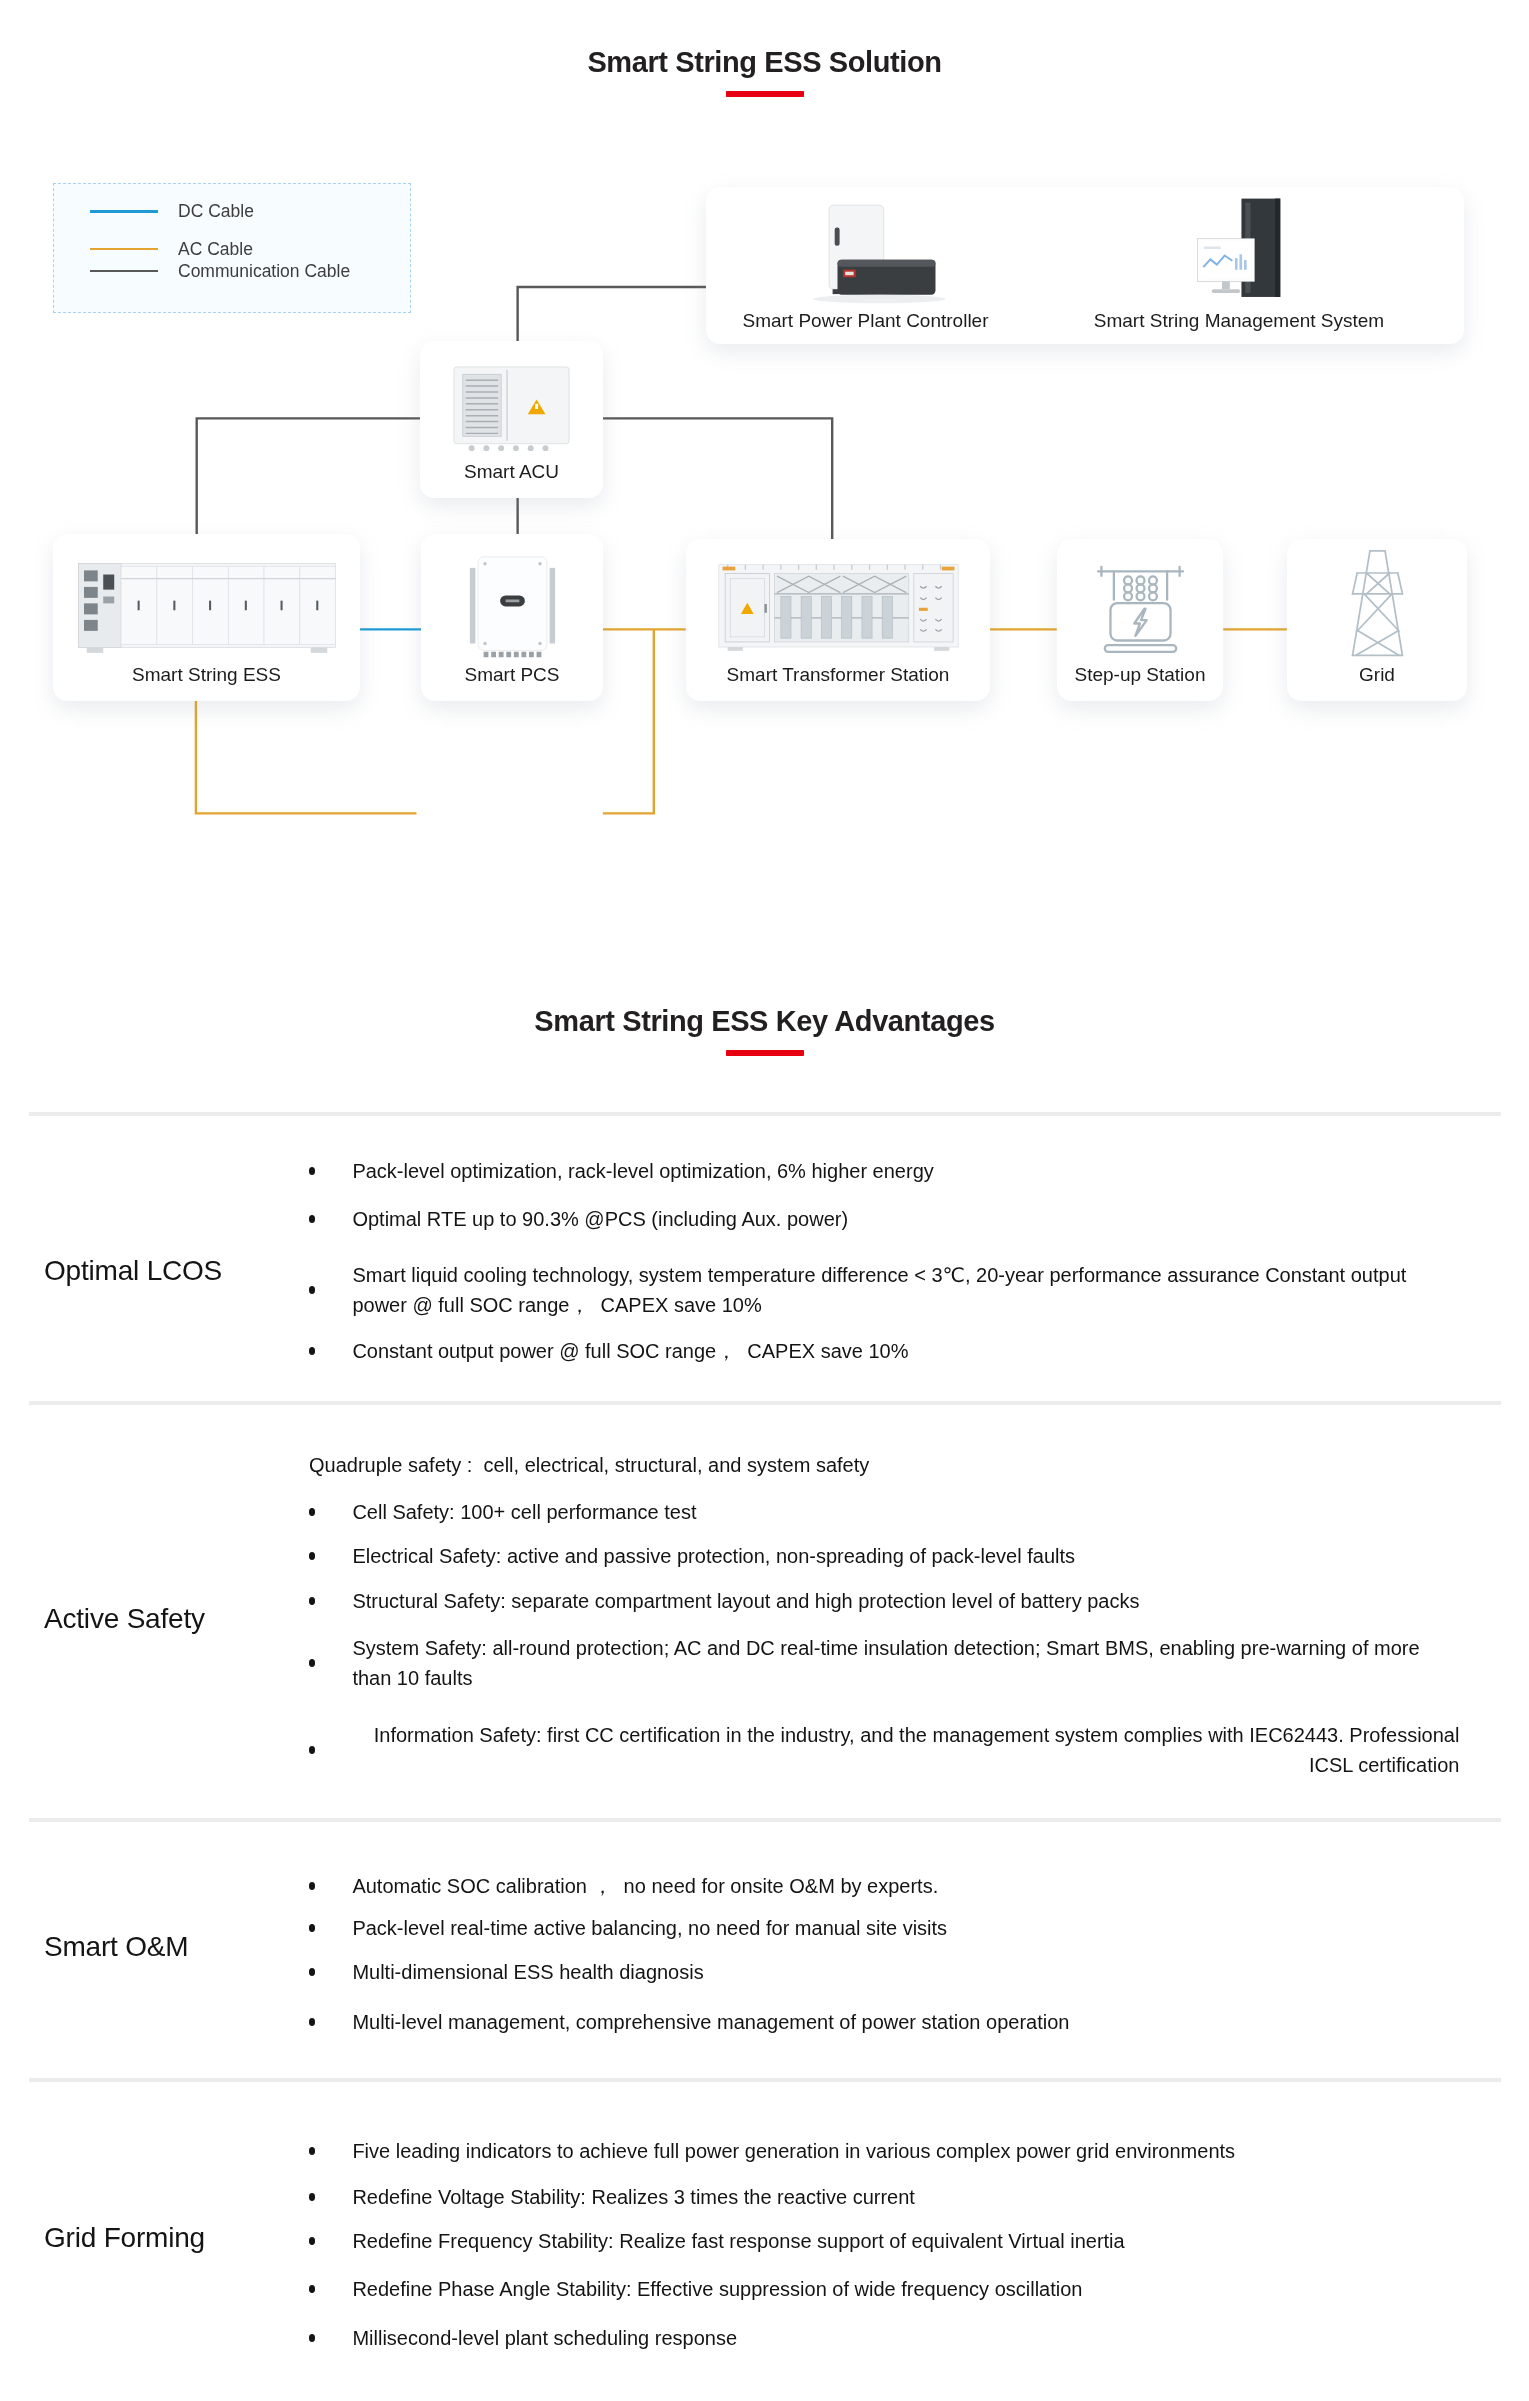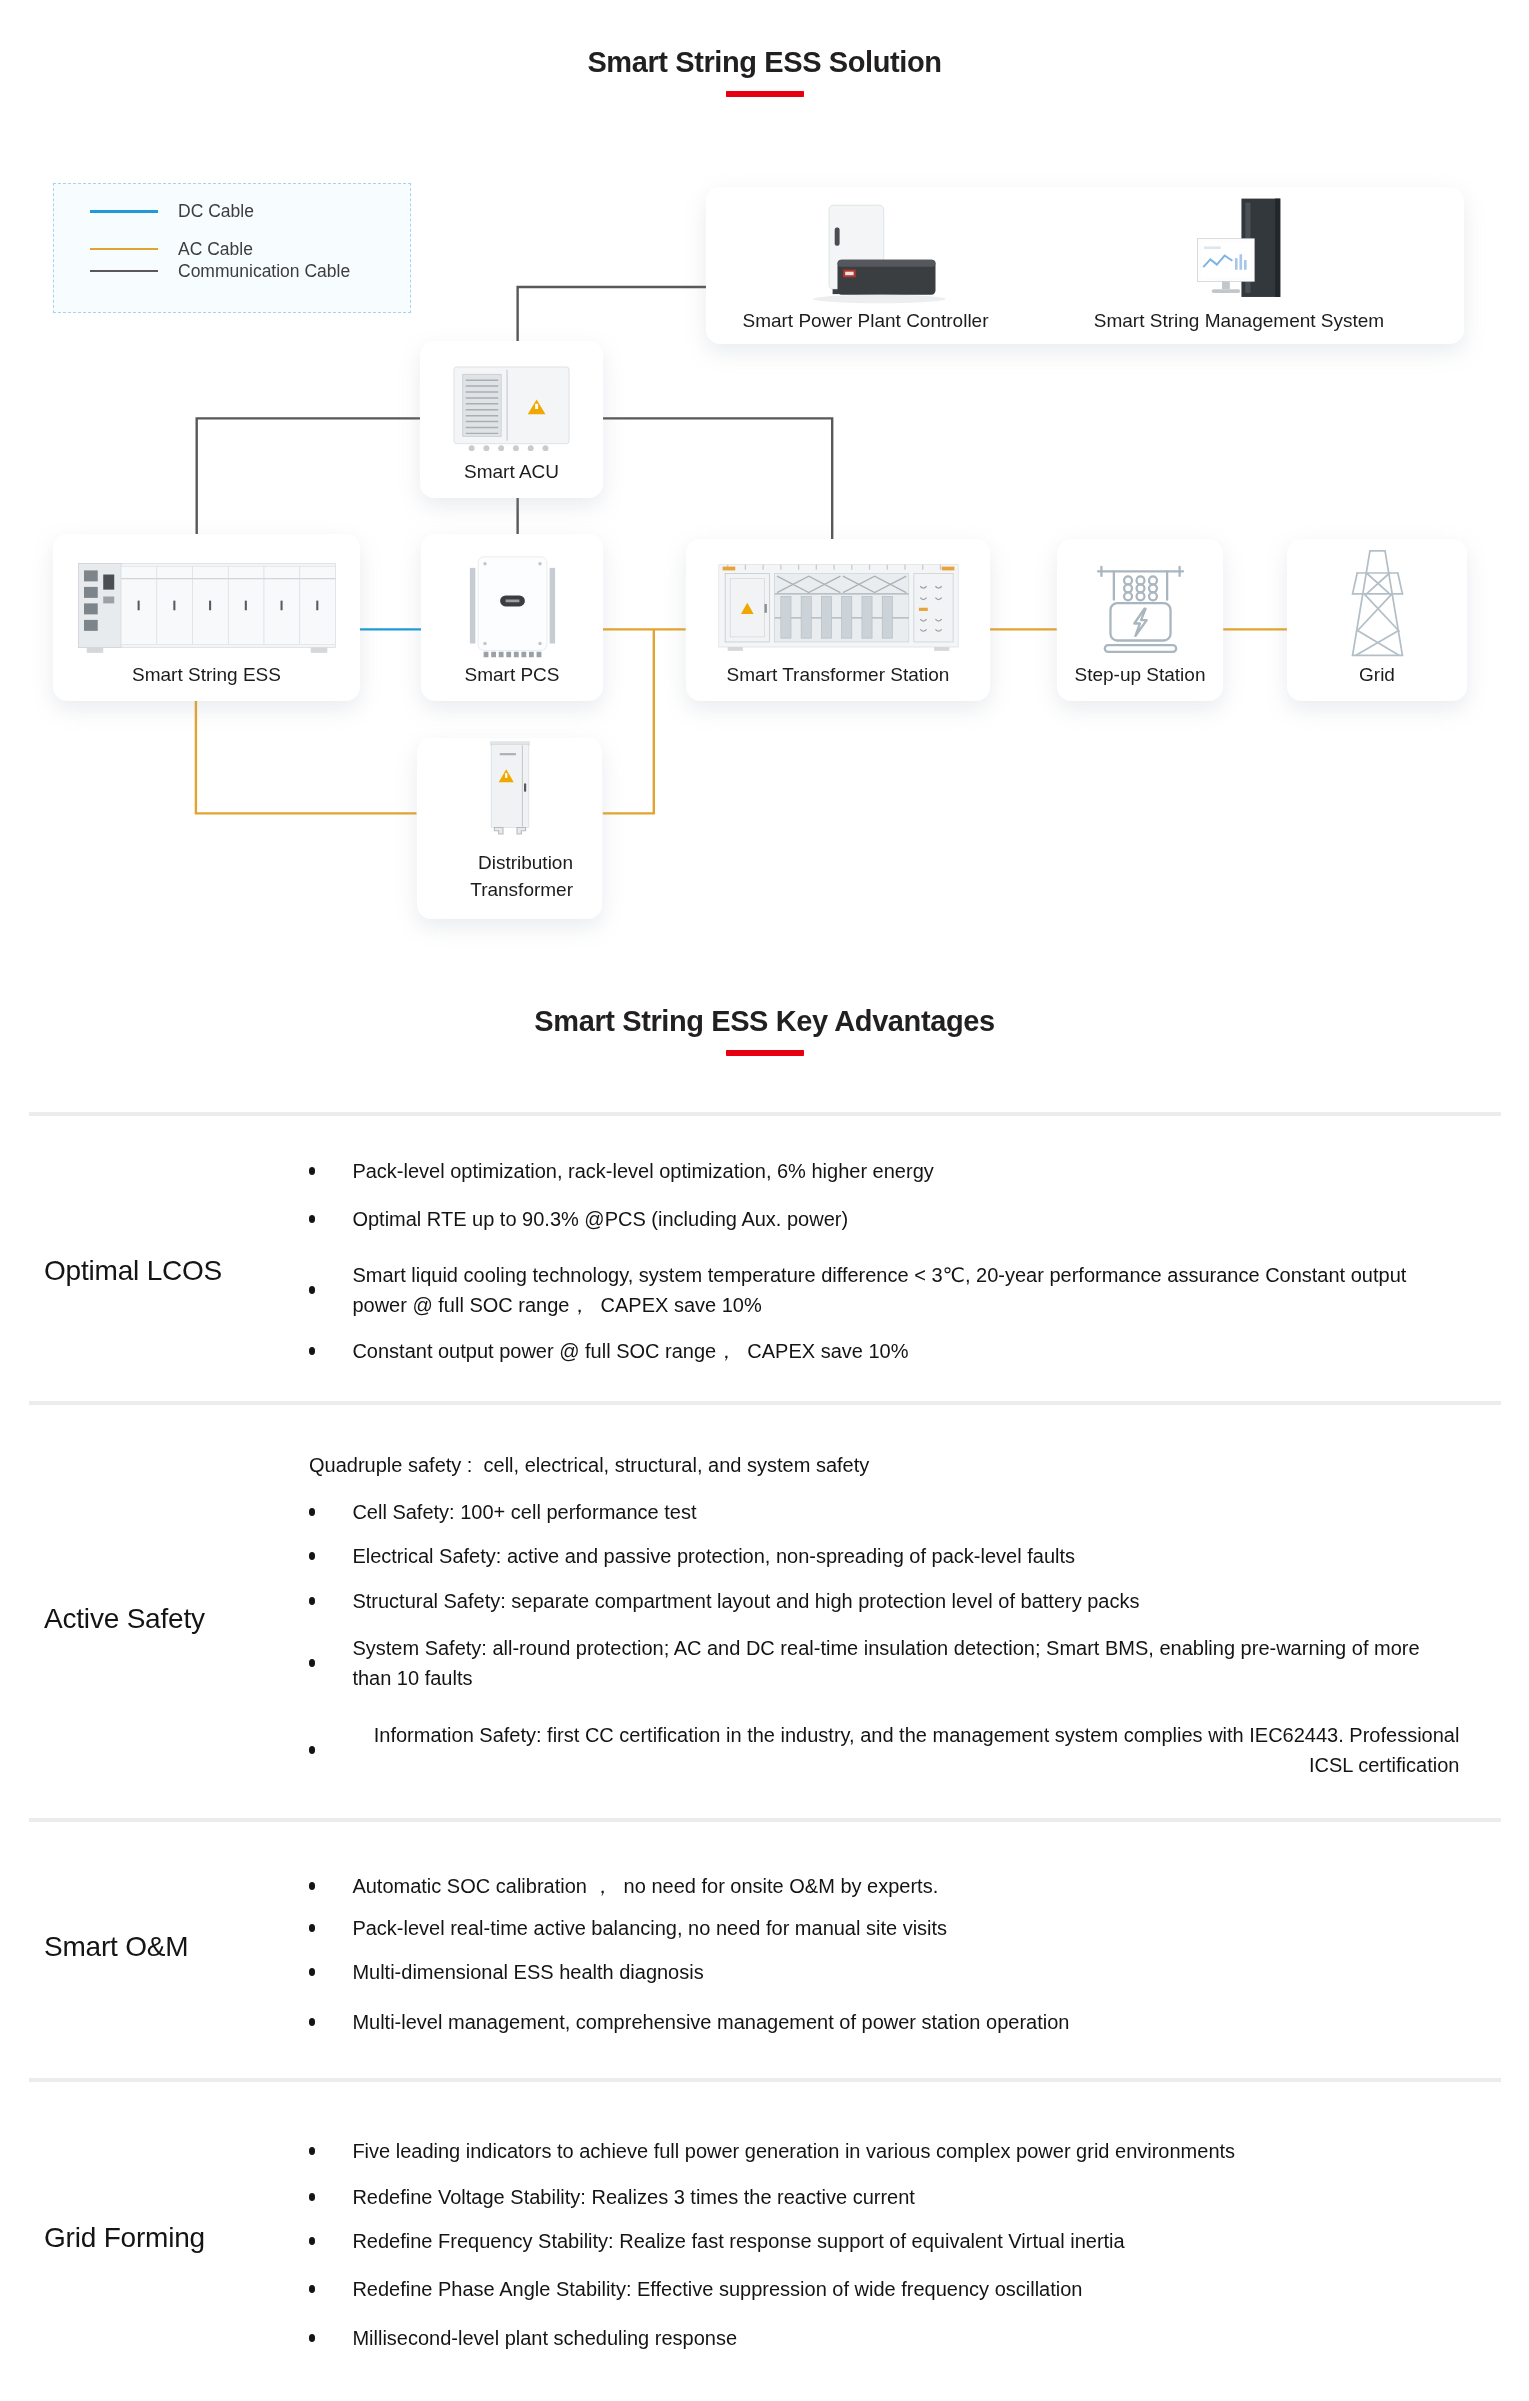--- a/index.html
+++ b/index.html
@@ -324,36 +324,20 @@
         <line x1="52" y1="86" x2="112" y2="150"></line>
         <line x1="100" y1="86" x2="40" y2="150"></line>
         <line x1="42" y1="150" x2="112" y2="192"></line>
         <line x1="110" y1="150" x2="38" y2="192"></line>
         <line x1="32" y1="192" x2="118" y2="192"></line>
       </g>
     </svg>
     <div class="card-label">Grid</div>
   </div>
 
-  <div id="card-dt" class="card">
-    <svg class="card-icon" width="76" height="118" viewBox="0 0 130 200">
-      <rect x="28" y="6" width="74" height="8" fill="#e2e5e7"></rect>
-      <rect x="30" y="12" width="70" height="154" fill="#f0f2f3" stroke="#cdd2d5"></rect>
-      <line x1="88" y1="14" x2="88" y2="164" stroke="#c4c9cc" stroke-width="2"></line>
-      <rect x="91" y="84" width="4" height="16" rx="2" fill="#55595c"></rect>
-      <rect x="46" y="28" width="30" height="4" fill="#aab0b5"></rect>
-      <polygon points="58,58 72,82 44,82" class="i-warn"></polygon>
-      <rect x="56" y="65" width="4" height="9" fill="#fff"></rect>
-      <g fill="#e8eaec" stroke="#b6bbbf" stroke-width="2">
-        <path d="M36 166 h16 v12 h-8 v-6 h-8 z"></path>
-        <path d="M94 166 h-16 v12 h8 v-6 h8 z"></path>
-      </g>
-    </svg>
-    <div class="card-label">Distribution Transformer</div>
-  </div>
 
   <div class="big-title" style="top:1005px;">Smart String ESS Key Advantages</div>
   <div class="red-bar" style="top:1050px;"></div>
 
   <div class="divider" style="top:1112px;"></div>
   <div class="divider" style="top:1401px;"></div>
   <div class="divider" style="top:1818px;"></div>
   <div class="divider" style="top:2078px;"></div>
 
   <div class="section-label" style="top:1255px;">Optimal LCOS</div>

